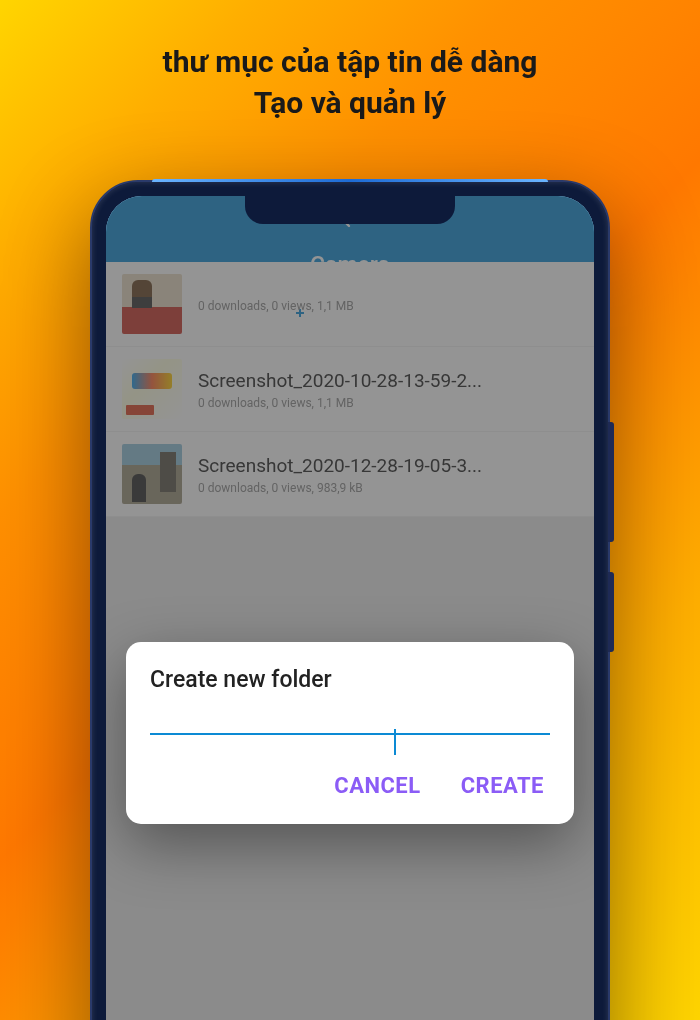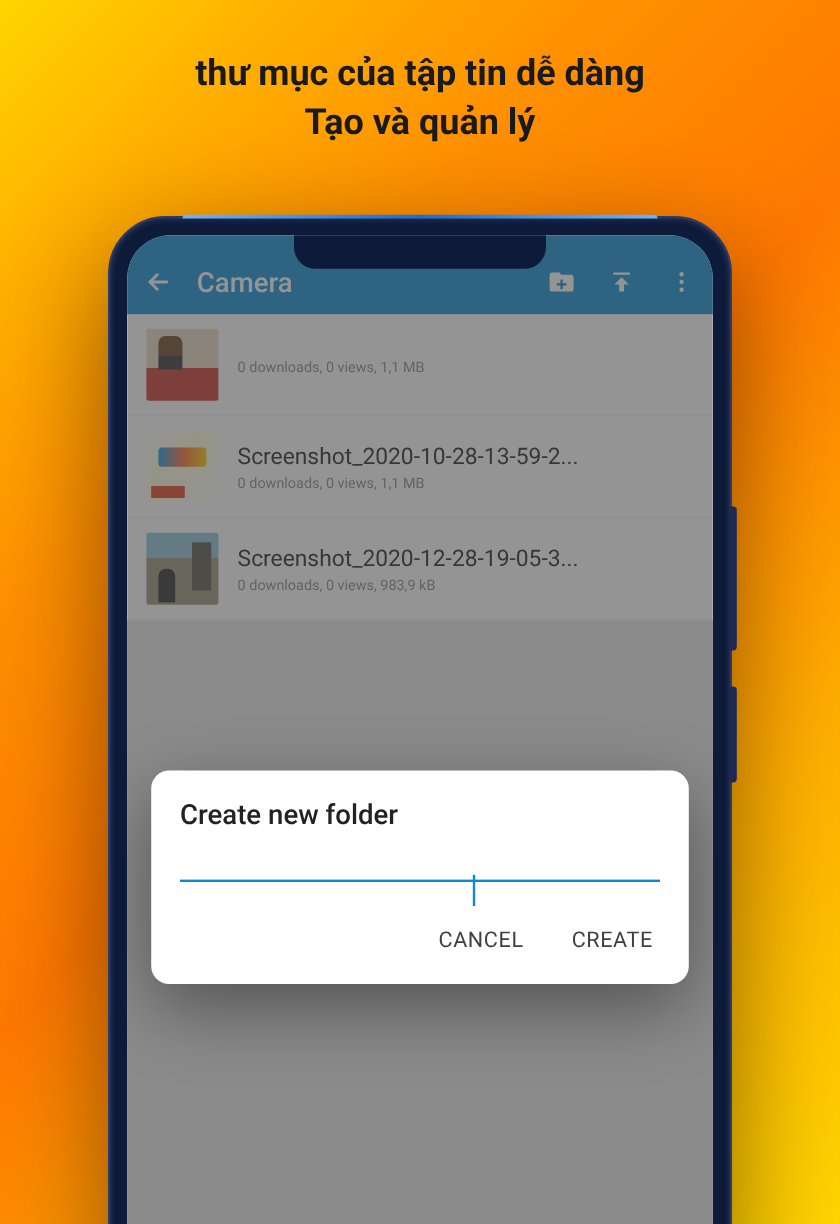--- a/index.html
+++ b/index.html
@@ -70,20 +70,21 @@
 }
 .appbar {
   height: 66px;
   background: #0c8ad4;
   display: flex;
   align-items: center;
   padding: 0 14px;
   color: #fff;
   gap: 20px;
   padding-top: 12px;
+  flex-direction: column;
 }
 .appbar .title {
   font-size: 23px;
   font-weight: 500;
   flex: 1;
 }
 .appbar .ic { width: 24px; height: 24px; display: flex; align-items: center; justify-content: center; }
 .appbar-right { display: flex; gap: 26px; align-items: center; }
 .list {
   background: #fff;
@@ -193,23 +194,23 @@
 .dialog-actions {
   display: flex;
   justify-content: flex-end;
   gap: 28px;
   margin-top: 30px;
   padding-bottom: 8px;
 }
 .dialog-actions button {
   background: none;
   border: none;
-  color: #404040;
-  font-size: 18px;
-  font-weight: 400;
+  color: #8b5cf6;
+  font-size: 22px;
+  font-weight: 700;
   letter-spacing: 0.5px;
   cursor: pointer;
   padding: 8px 6px;
   font-family: inherit;
 }
 svg { display: block; }
 </style>
 </head>
 <body>
 

